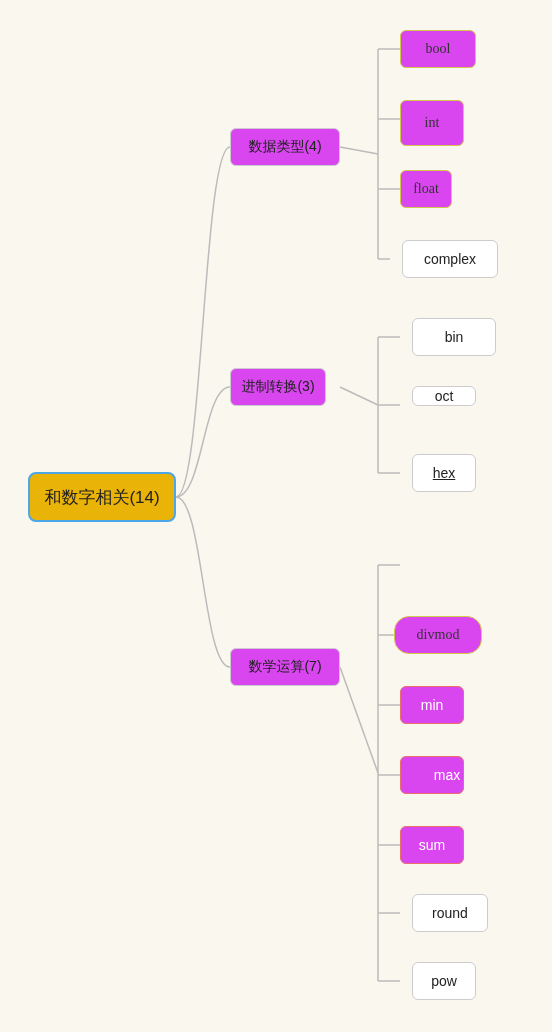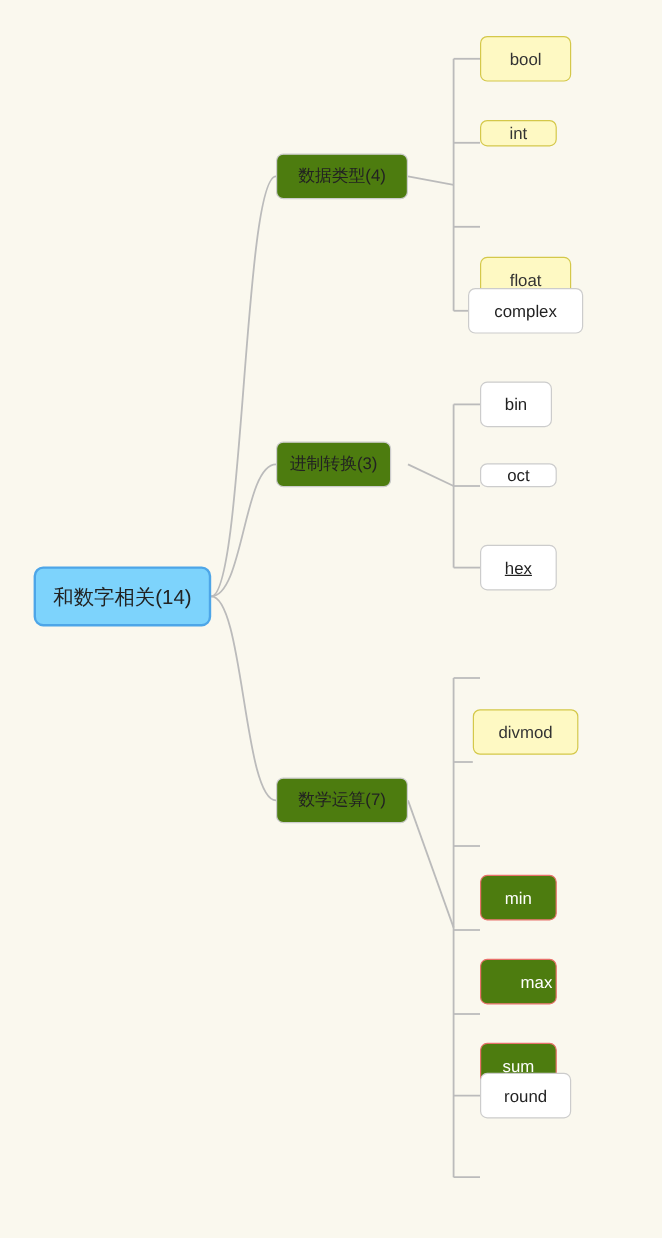--- a/index.html
+++ b/index.html
@@ -28,50 +28,51 @@
       display: flex;
       align-items: center;
       justify-content: center;
       border-radius: 6px;
       font-size: 15px;
       white-space: nowrap;
       padding: 6px 12px;
     }
     .node-root {
       border: 2px solid #4da6e8;
-      background: #7dd3fc;
+      background: #eab308;
       color: #222;
       font-size: 17px;
       font-weight: 500;
       border-radius: 8px;
     }
     .node-mid {
       border: 1.5px solid #ccc;
-      background: #4d7c0f;
+      background: #d946ef;
       color: #222;
       font-size: 14px;
     }
     .node-leaf-plain {
       border: 1.5px solid #ccc;
       background: #fff;
       color: #222;
       font-size: 14px;
+      margin-left: 12px;
     }
     .node-leaf-yellow {
       border: 1.5px solid #d4c84a;
-      background: #fef9c3;
+      background: #d946ef;
       color: #333;
       font-size: 14px;
+      font-family: Liberation Serif, serif;
     }
     .node-leaf-red {
       border: 1.5px solid #e8706a;
-      background: #4d7c0f;
+      background: #d946ef;
       color: #fff;
       font-size: 14px;
-      margin-top: 43px;
     }
   </style>
 </head>
 <body>
 
 <div class="mindmap">
   <svg class="lines" id="svg-lines">
       <path d="M176,497 C203,497 203,147 230,147" stroke="#bbb" stroke-width="1.5" fill="none"></path>
       <line x1="378" y1="49" x2="378" y2="259" stroke="#bbb" stroke-width="1.5"></line>
       <line x1="340" y1="147" x2="378" y2="154" stroke="#bbb" stroke-width="1.5"></line>
@@ -96,26 +97,27 @@
       <line x1="378" y1="913" x2="400" y2="913" stroke="#bbb" stroke-width="1.5"></line>
       <line x1="378" y1="981" x2="400" y2="981" stroke="#bbb" stroke-width="1.5"></line>
     </svg>
 
   <div class="node node-root" id="root-node" style="left:28px; top:472px; width:148px; height:50px;">
     <span>和数字相关(14)</span>
   </div>
 
 <div class="node node-mid" style="left: 230px; top: 128px; width: 110px; height: 38px;">数据类型(4)</div>
     <div class="node node-leaf-yellow" style="left: 400px; top: 30px; width: 76px; height: 38px;">bool</div>
-    <div class="node node-leaf-yellow" style="left: 400px; top: 100px; width: 64px; height: 22px;">int</div>
-    <div class="node node-leaf-yellow" style="left: 400px; top: 170px; width: 76px; height: 38px; margin-top: 44px;">float</div>
+    <div class="node node-leaf-yellow" style="left: 400px; top: 100px; width: 64px; height: 46px;">int</div>
+    <div class="node node-leaf-yellow" style="left: 400px; top: 170px; width: 52px; height: 38px;">float</div>
     <div class="node node-leaf-plain" style="left: 390px; top: 240px; width: 96px; height: 38px;">complex</div>
     <div class="node node-mid" style="left: 230px; top: 368px; width: 96px; height: 38px;">进制转换(3)</div>
-    <div class="node node-leaf-plain" style="left: 400px; top: 318px; width: 60px; height: 38px;">bin</div>
+    <div class="node node-leaf-plain" style="left: 400px; top: 318px; width: 84px; height: 38px;">bin</div>
     <div class="node node-leaf-plain" style="left: 400px; top: 386px; width: 64px; height: 20px;">oct</div>
     <div class="node node-leaf-plain" style="left: 400px; top: 454px; width: 64px; height: 38px; text-decoration: underline;">hex</div>
     <div class="node node-mid" style="left: 230px; top: 648px; width: 110px; height: 38px;">数学运算(7)</div>
-    <div class="node node-leaf-yellow" style="left: 394px; top: 591px; width: 88px; height: 38px;">divmod</div>
+    <div class="node node-leaf-yellow" style="left: 394px; top: 616px; width: 88px; height: 38px; border-radius: 15px;">divmod</div>
     <div class="node node-leaf-red" style="left: 400px; top: 686px; width: 64px; height: 38px;">min</div>
     <div class="node node-leaf-red" style="left: 400px; top: 756px; width: 64px; height: 38px; padding-left: 42px;">max</div>
     <div class="node node-leaf-red" style="left: 400px; top: 826px; width: 64px; height: 38px;">sum</div>
     <div class="node node-leaf-plain" style="left: 400px; top: 894px; width: 76px; height: 38px;">round</div>
+    <div class="node node-leaf-plain" style="left: 400px; top: 962px; width: 64px; height: 38px;">pow</div>
   </div>
 
 </body></html>

